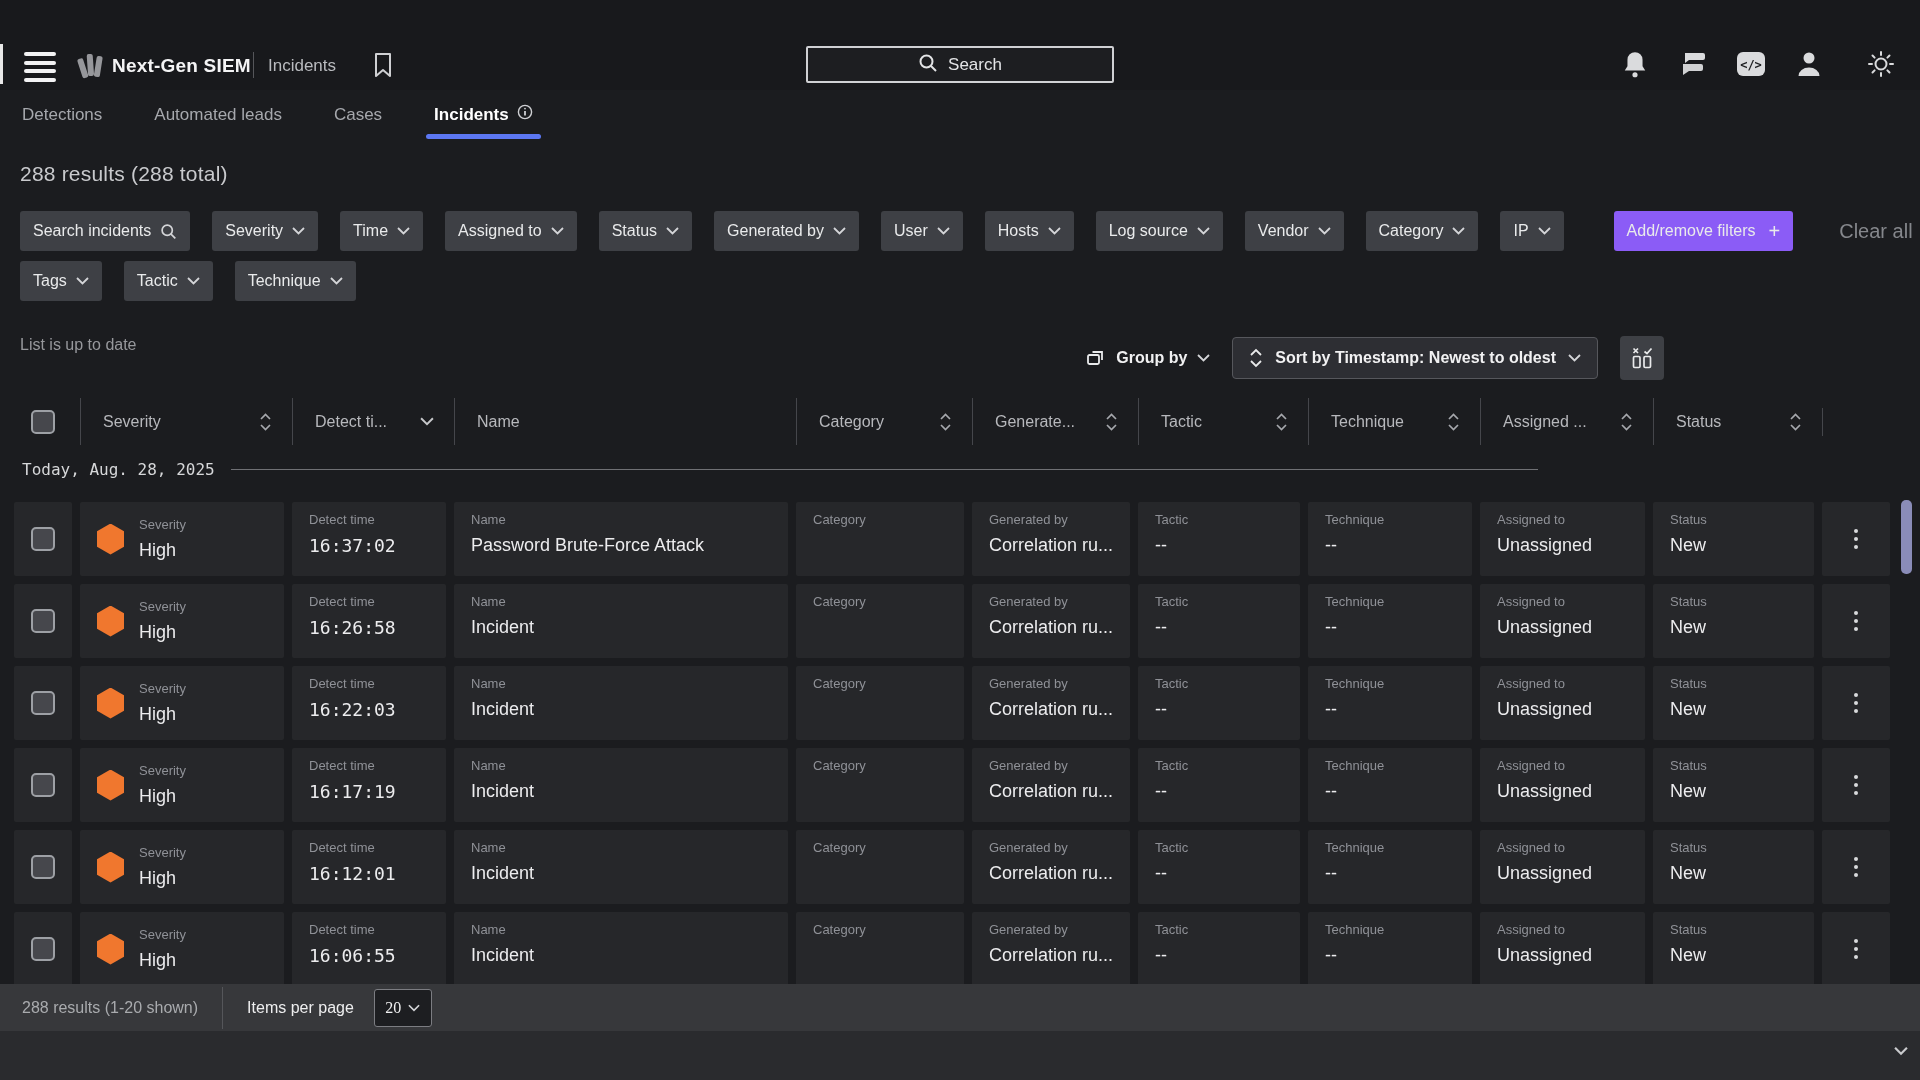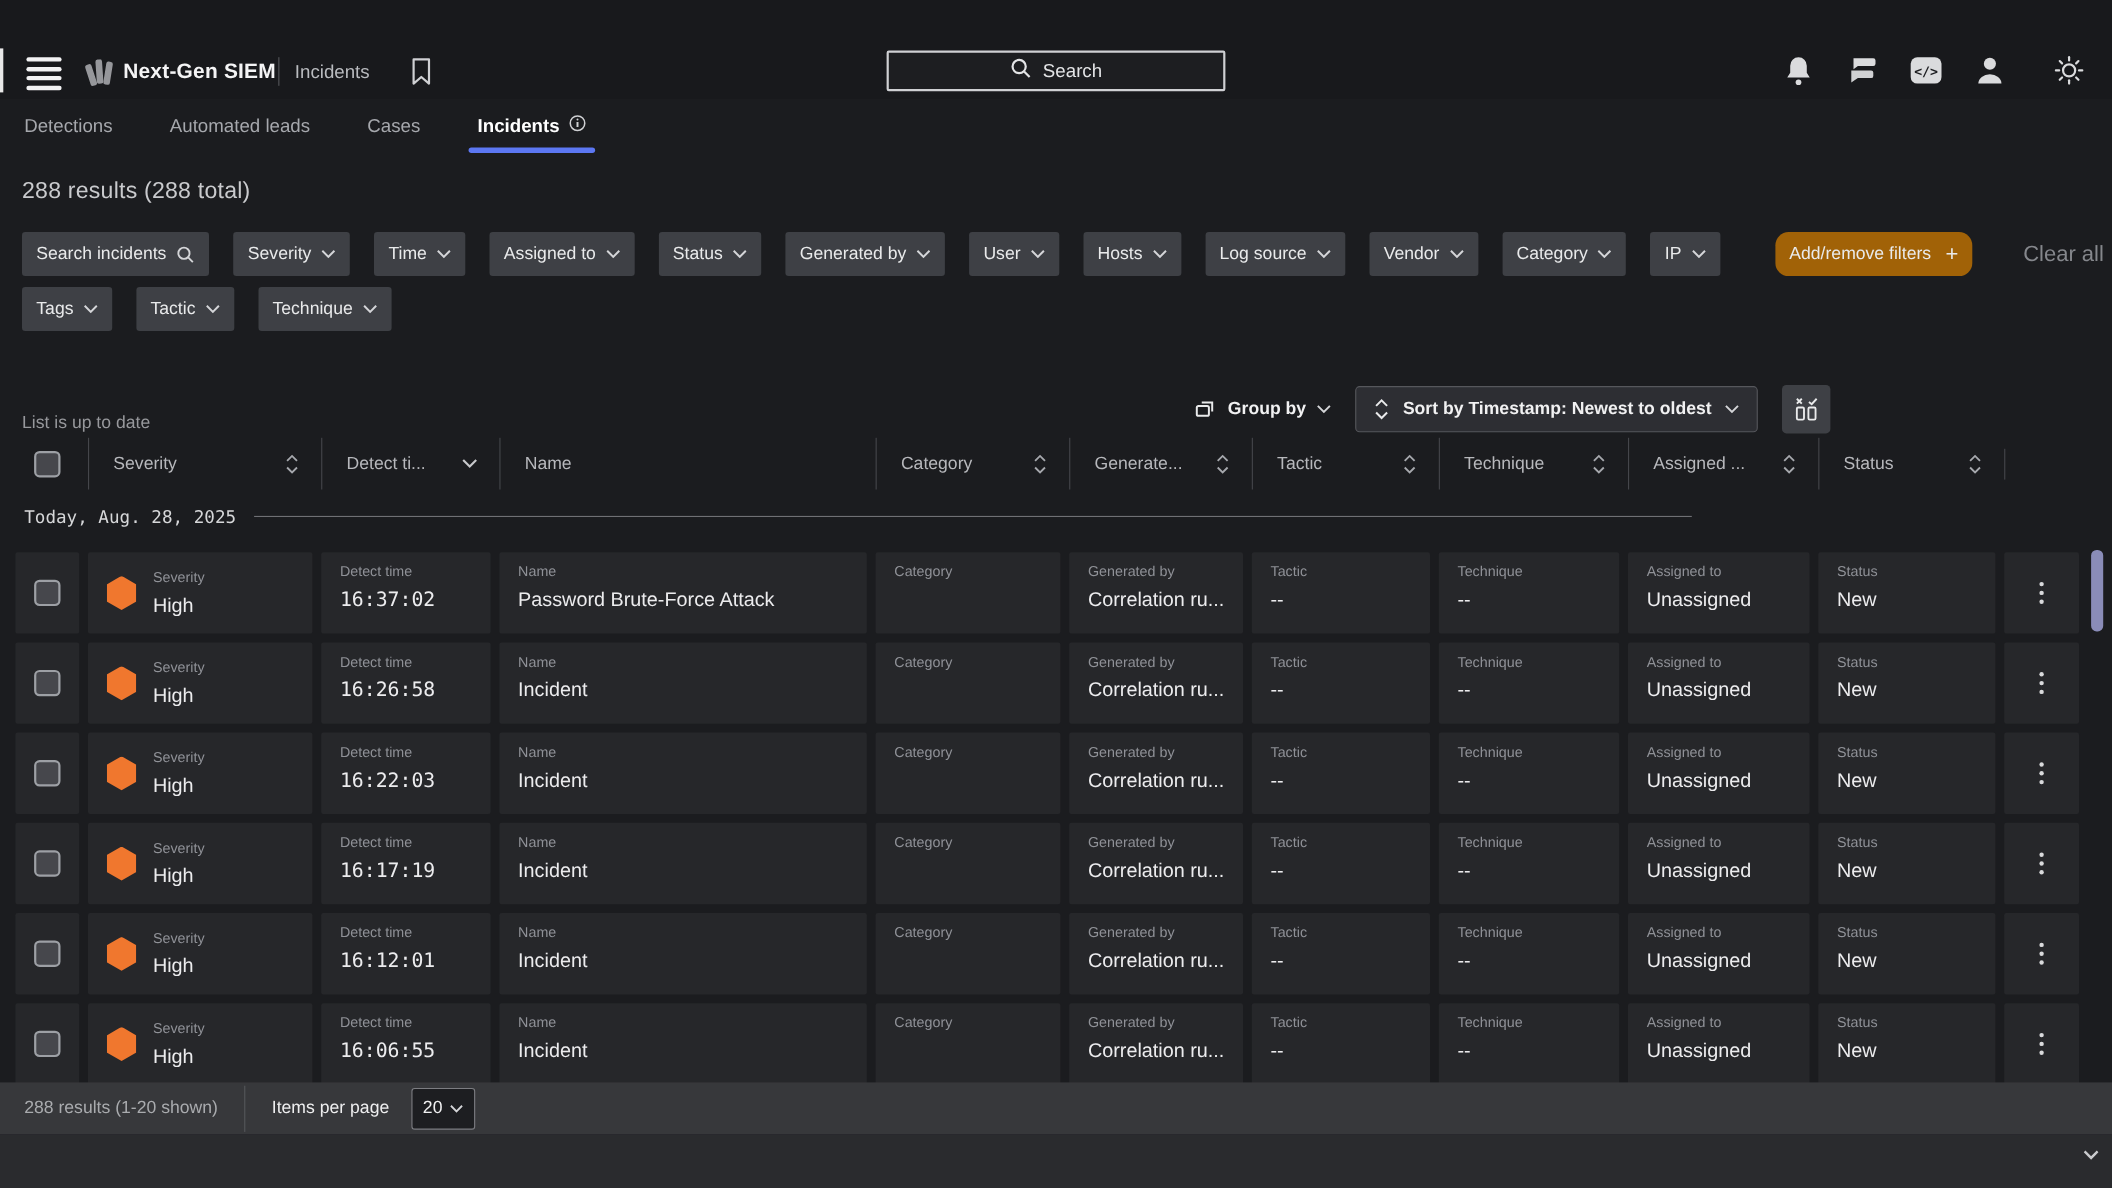--- a/index.html
+++ b/index.html
@@ -44,27 +44,27 @@
   #results-heading { position:absolute; left:20px; top:162px; font-size:21px; color:#c9cacd; letter-spacing:.2px; }
 
   
   .chip-row { position:absolute; left:20px; display:flex; align-items:center; gap:22px; }
   #filter-row1 { top:211px; width:1880px; }
   #filter-row2 { top:261px; }
   .chip { height:40px; flex-shrink:0; display:flex; align-items:center; gap:9px; padding:0 13px;
     background:#3e4045; border-radius:3px; font-size:16px; color:#e9eaeb; cursor:pointer; white-space:nowrap; }
   .chip svg { flex-shrink:0; }
   #row1-spacer { flex:1; min-width:6px; }
-  #add-remove-chip { background:#a16207;border-radius:12px; }
+  #add-remove-chip { background:#8b5cf6; }
   #add-remove-chip .plus { font-size:20px; font-weight:400; margin-left:4px; line-height:1; }
   #clear-all { display:flex; align-items:center; gap:12px; margin:0 28px 0 24px; font-size:20px; color:#85878c; cursor:pointer; flex-shrink:0; }
 
   
   #list-toolbar { position:absolute; left:0; top:336px; width:1676px; height:58px;
-    display:flex; align-items:flex-end; padding:0 12px 0 20px; }
+    display:flex; align-items:flex-start; padding:0 12px 0 20px; }
   #list-status { font-size:16px; color:#97989c; }
   #toolbar-right { margin-left:auto; display:flex; align-items:center; gap:22px; }
   #group-by { display:flex; align-items:center; gap:10px; font-size:16px; font-weight:700; color:#f1f1f2; cursor:pointer; }
   #sort-chip { height:42px; display:flex; align-items:center; gap:12px; padding:0 16px;
     background:#2d2e33; border:1px solid #56575c; border-radius:4px; cursor:pointer; }
   #sort-chip .lbl { font-size:16px; font-weight:700; color:#f1f1f2; }
   #columns-btn { width:44px; height:44px; border-radius:4px; background:#3e4045; display:flex; align-items:center; justify-content:center; cursor:pointer; }
 
   
   .grid-cols { display:grid; grid-template-columns:58px 204px 154px 334px 168px 158px 162px 164px 165px 161px 68px; column-gap:8px; }
@@ -95,21 +95,21 @@
   .kebab { display:flex; flex-direction:column; gap:4px; }
   .kebab i { width:4px; height:4px; border-radius:50%; background:#d9dadc; }
 
   
   #footer { position:absolute; left:0; top:984px; width:1920px; height:47px; background:#37383b; z-index:10;
     display:flex; align-items:center; padding:0 16px 0 22px; }
   #footer-results { font-size:16px; color:#a9abae; }
   #footer-div { width:1px; height:42px; background:#55565a; margin:0 24px; }
   #ipp-label { font-size:16px; color:#eeeeef; }
   #ipp-select { margin-left:20px; width:58px; height:38px; display:flex; align-items:center; justify-content:center; gap:7px;
-    background:#1d1e21; border:1px solid #7c7d82; border-radius:3px; cursor:pointer; }
+    background:#1d1e21; border:1px solid #7c7d82; border-radius:3px; cursor:pointer;font-family:Liberation Serif, serif; }
   #ipp-select .v { font-size:16px; color:#f0f0f1; }
   #footer-right { margin-left:auto; display:flex; align-items:center; gap:14px; }
   #page-text { font-size:17px; color:#e8e9ea; margin-right:10px; }
   .page-btn { width:42px; height:38px; border-radius:4px; display:flex; align-items:center; justify-content:center; cursor:pointer; }
   #prev-btn { background:#27282b; color:#606166; }
   #next-btn { background:#54555a; color:#f2f2f3; }
 
   #bottom-strip { position:absolute; left:0; top:1031px; width:1920px; height:49px; background:#2a2b2e; z-index:5; }
   #scroll-thumb { position:absolute; left:1901px; top:500px; width:11px; height:74px; border-radius:5px; background:#8a8cb8; z-index:6; cursor:grab; }
   #scroll-down { position:absolute; left:1894px; top:1042px; z-index:11; cursor:pointer; }

